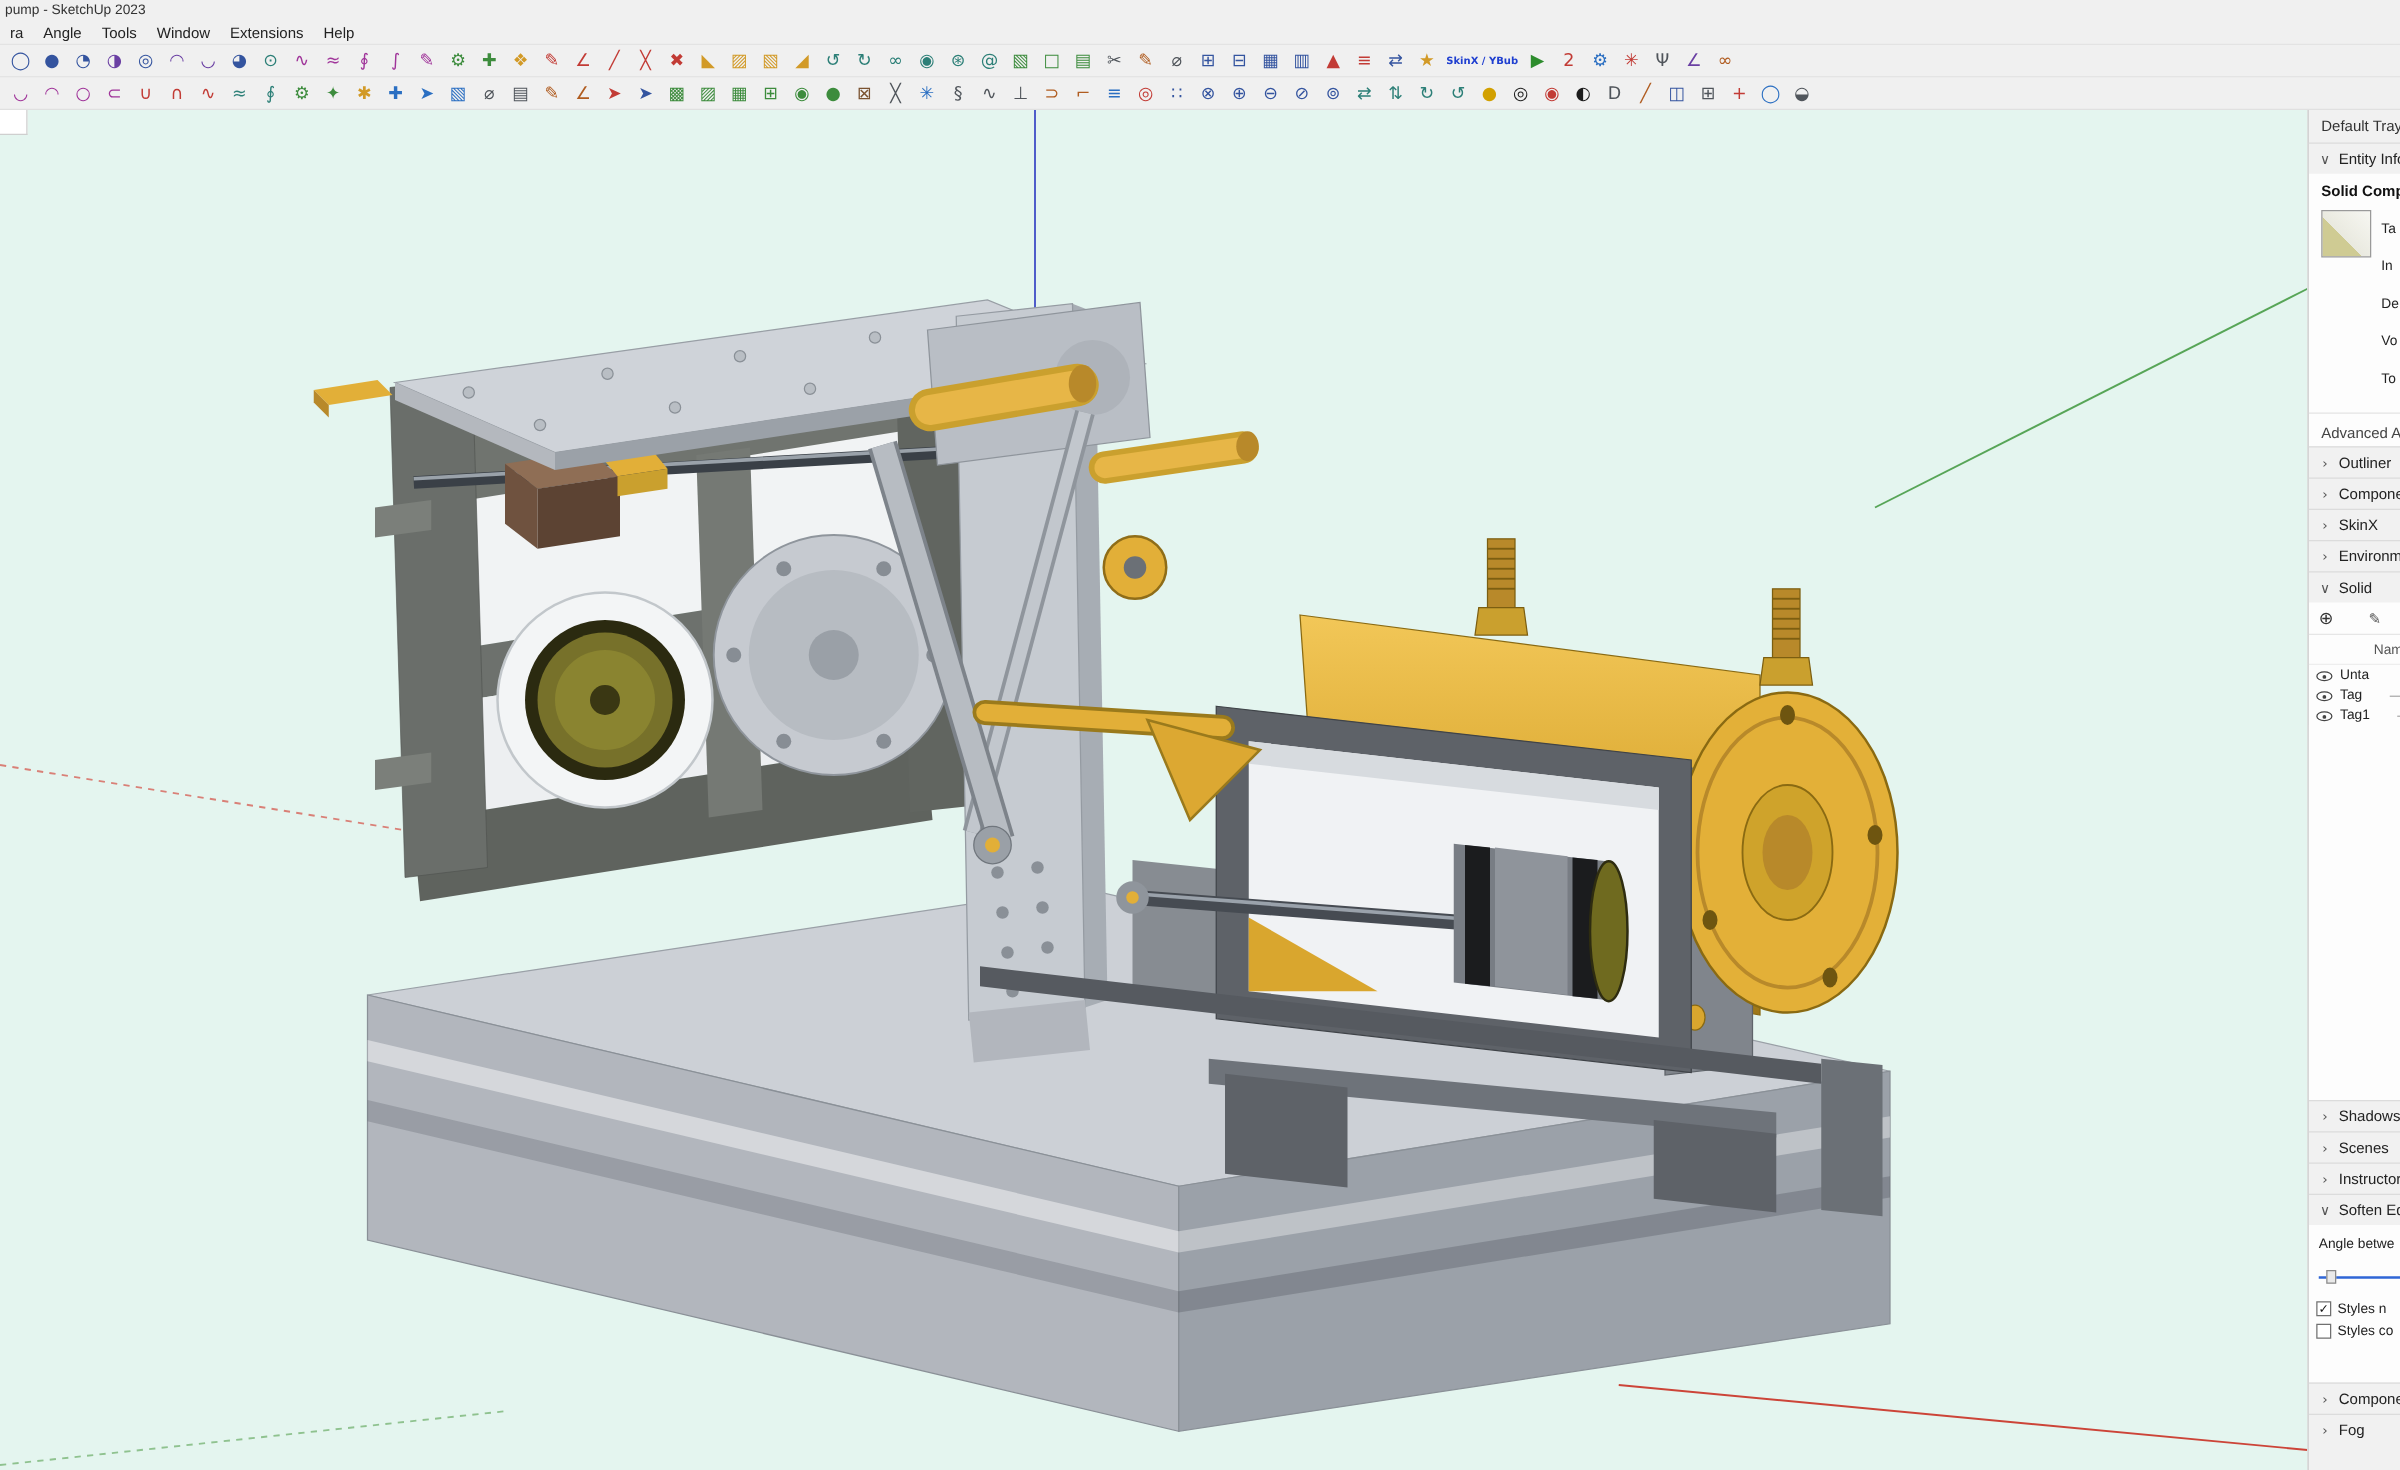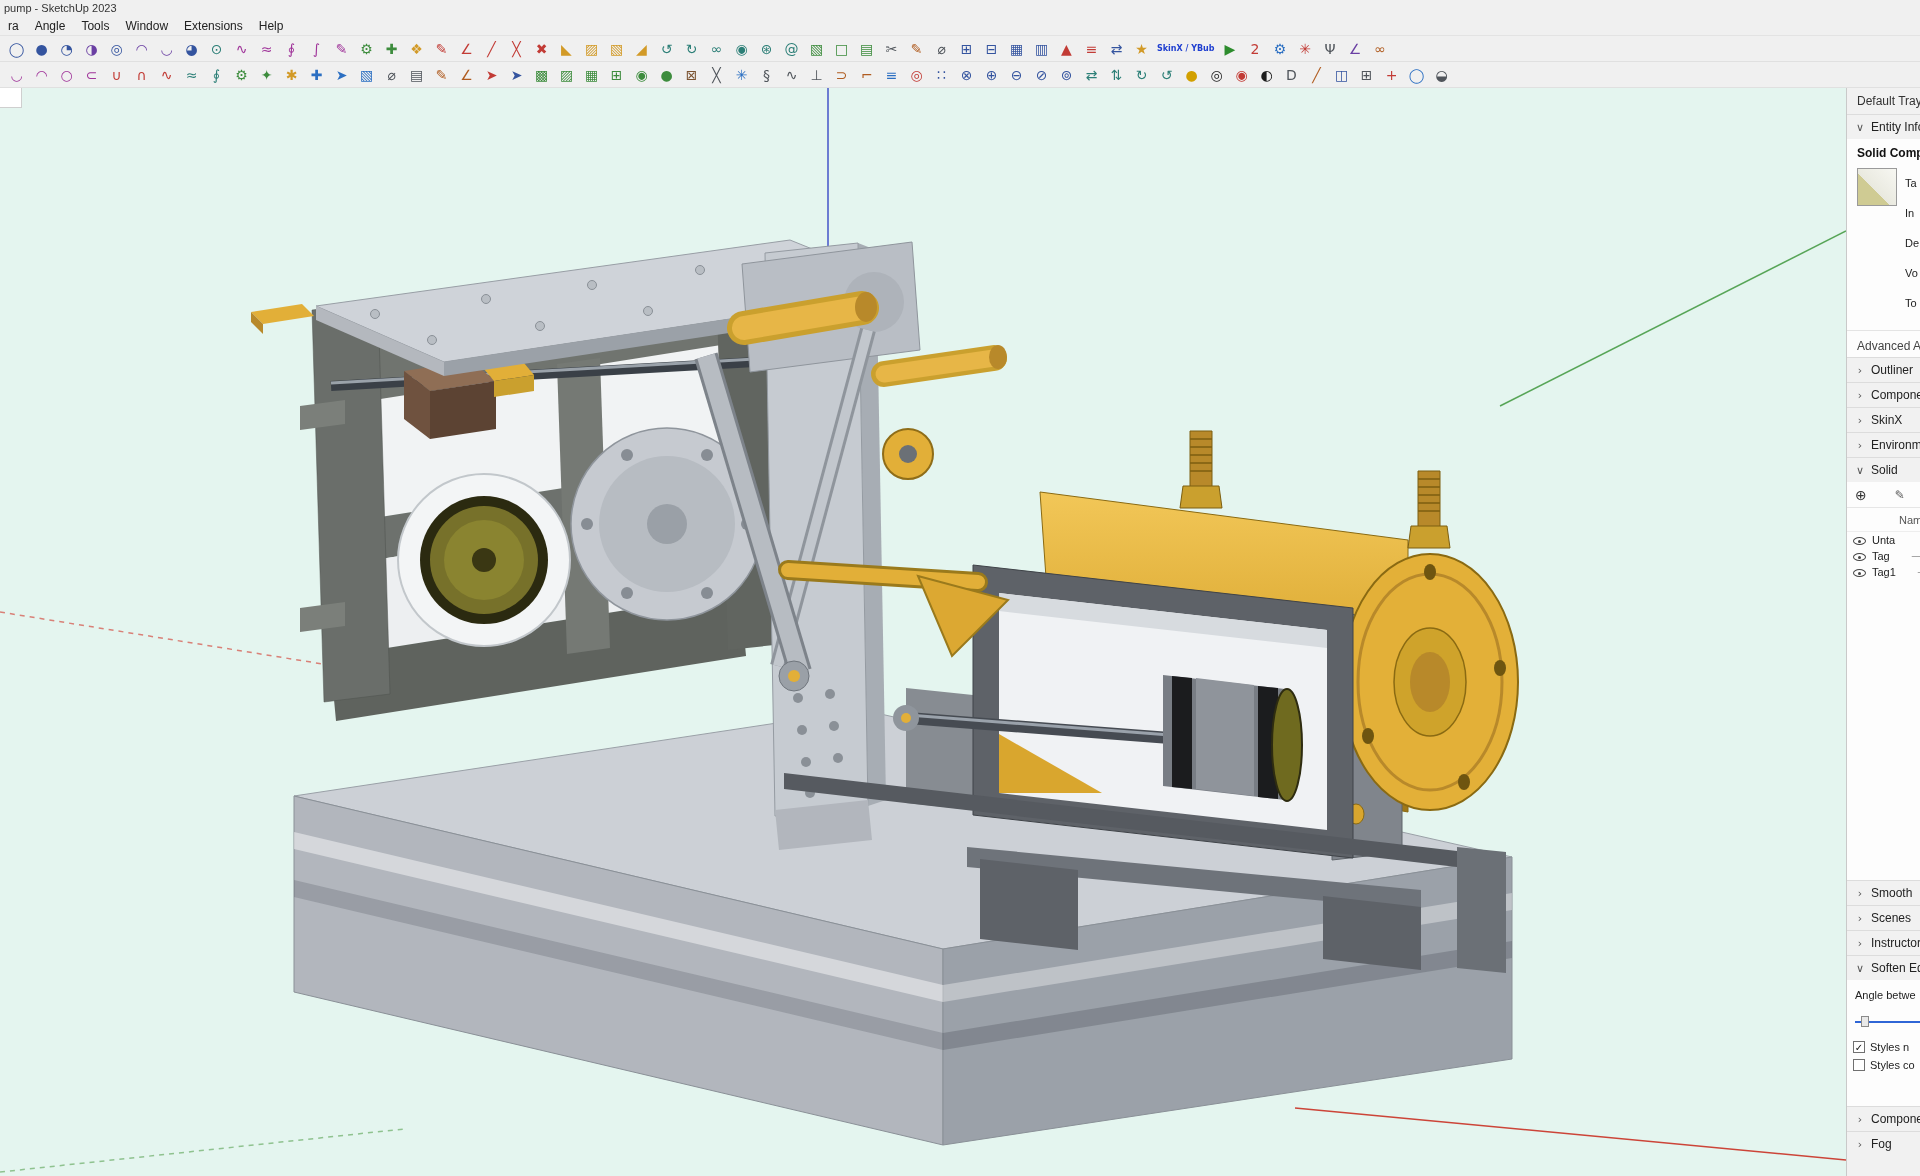--- a/index.html
+++ b/index.html
@@ -479,21 +479,21 @@
       <div class="tag-row">
         <span class="eye"></span>
         <span>Tag1</span>
         <span class="tag-dash">— —</span>
       </div>
     <div class="tags-fill"></div>
   </div>
 
   <div class="sec-h">
       <span class="chev">›</span>
-      <span>Smooth</span>
+      <span>Shadows</span>
     </div>
     <div class="sec-h">
       <span class="chev">›</span>
       <span>Scenes</span>
     </div>
     <div class="sec-h">
       <span class="chev">›</span>
       <span>Instructor</span>
     </div>
 

